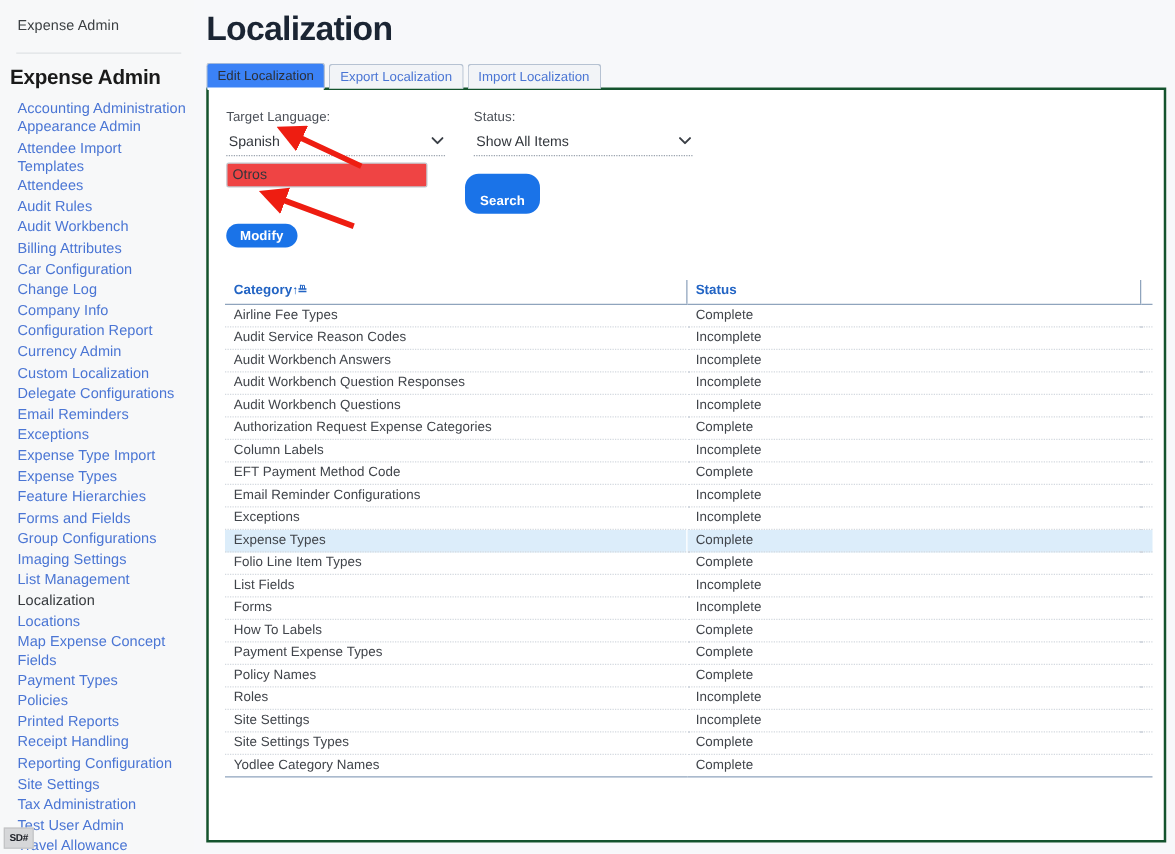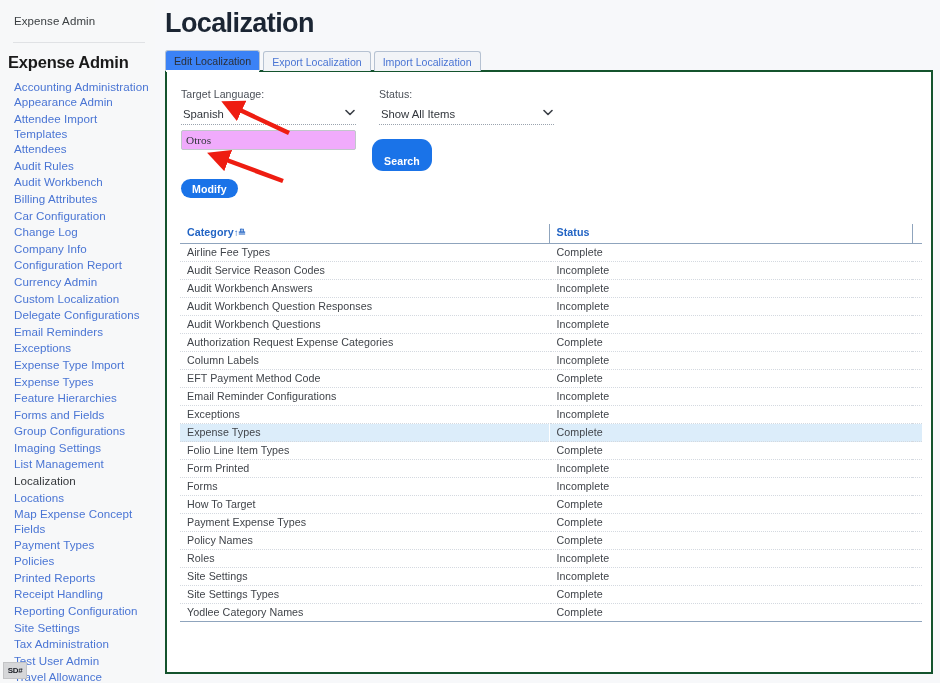--- a/index.html
+++ b/index.html
@@ -165,26 +165,26 @@
     font-size: 10px;
     line-height: 8px;
   }
   .chev svg { display: block; }
 
   .row-top { display: flex; gap: 23px; }
 
   #find-label { margin-top: 15px; display: block; }
   #text-input {
     margin-top: 5px;
-    width: 175px;
+    width: 161px;
     height: 20px;
     border: 1px solid #c2c6cc;
     border-radius: 2px;
-    background: #f0abfc;
-    font-family: Liberation Serif, serif;
+    background: #ef4444;
+    font-family: Liberation Sans, sans-serif;
     font-size: 11.3px;
     color: #32363c;
     padding: 1px 4px;
     outline: none;
   }
 
   .btn {
     background: #1a73e8;
     color: #ffffff;
     border: none;
@@ -433,31 +433,31 @@
               <td>Expense Types</td>
               <td style="border-left: 1px solid rgb(255, 255, 255);">Complete</td>
               <td></td>
             </tr>
             <tr class="">
               <td>Folio Line Item Types</td>
               <td style="border-left: 1px solid rgb(255, 255, 255);">Complete</td>
               <td></td>
             </tr>
             <tr class="">
-              <td>Form Printed</td>
+              <td>List Fields</td>
               <td style="border-left: 1px solid rgb(255, 255, 255);">Incomplete</td>
               <td></td>
             </tr>
             <tr class="">
               <td>Forms</td>
               <td style="border-left: 1px solid rgb(255, 255, 255);">Incomplete</td>
               <td></td>
             </tr>
             <tr class="">
-              <td>How To Target</td>
+              <td>How To Labels</td>
               <td style="border-left: 1px solid rgb(255, 255, 255);">Complete</td>
               <td></td>
             </tr>
             <tr class="">
               <td>Payment Expense Types</td>
               <td style="border-left: 1px solid rgb(255, 255, 255);">Complete</td>
               <td></td>
             </tr>
             <tr class="">
               <td>Policy Names</td>

